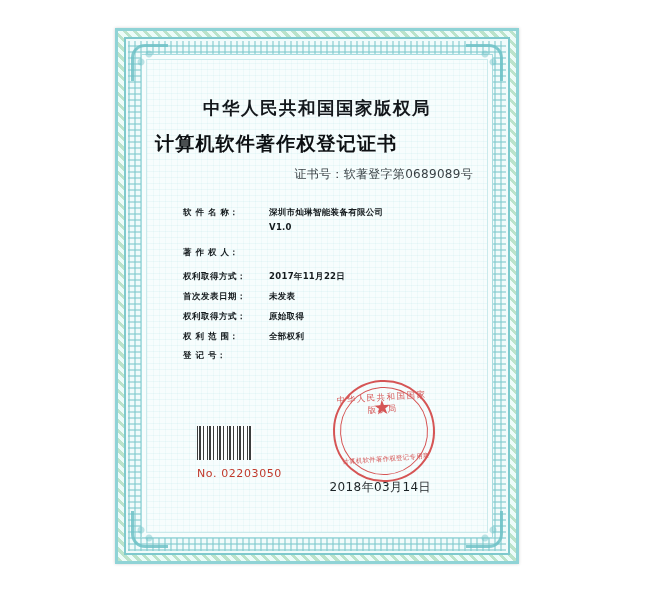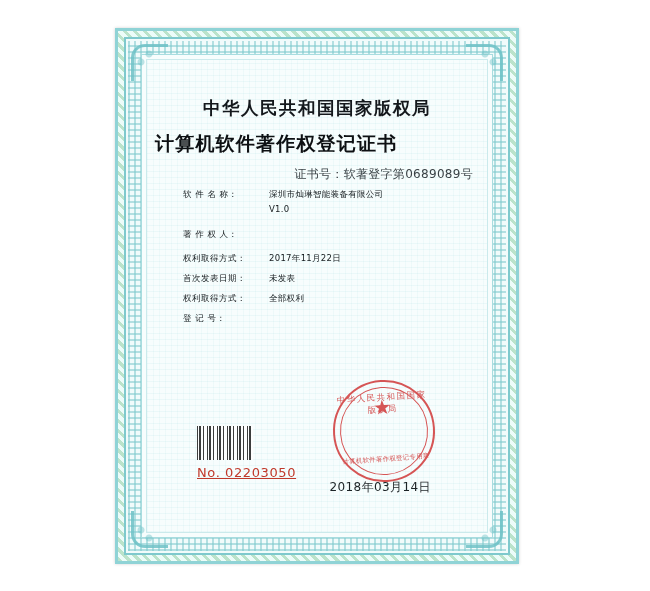--- a/index.html
+++ b/index.html
@@ -138,23 +138,24 @@
   .cert-no {
     text-align: right;
     color: #3a4246;
     font-size: 12px;
     letter-spacing: 0.3px;
     margin-top: 9px;
     padding-right: 6px;
   }
 
   .fields {
-    margin-top: 5px;
+    margin-top: 23px;
     padding-left: 28px;
     padding-right: 10px;
+    font-weight: bold;
   }
   .field-row {
     display: flex;
     align-items: flex-start;
     margin-bottom: 7px;
     font-size: 8.5px;
     color: #1c2326;
     line-height: 1.5;
   }
   .field-label {
@@ -252,24 +253,23 @@
     color: #cf3131;
     font-size: 6.5px;
     line-height: 1.35;
     letter-spacing: 0.2px;
   }
 
   .doc-no {
     position: absolute;
     left: 42px;
     bottom: 44px;
-    font-size: 13px;
+    font-size: 11px;
     color: #c0392b;
     letter-spacing: 0.6px;
-    text-decoration: underline;
   }
   .issue-date {
     position: absolute;
     right: 48px;
     bottom: 28px;
     font-size: 12px;
     color: #1c2326;
     letter-spacing: 0.4px;
   }
 </style>
@@ -329,23 +329,27 @@
           <div class="field-value">2017年11月22日</div>
         </div>
 
         <div class="field-row">
           <div class="field-label">首次发表日期：</div>
           <div class="field-value">未发表</div>
         </div>
 
         <div class="field-row">
           <div class="field-label">权利取得方式：</div>
+          <div class="field-value">原始取得</div>
+        </div>
+
+        <div class="field-row">
+          <div class="field-label">权 利 范 围：</div>
           <div class="field-value">全部权利</div>
         </div>
-
 
         <div class="field-row">
           <div class="field-label">登 记 号：</div>
         </div>
 
       </div>
 
 
       <div class="barcode"></div>
 

